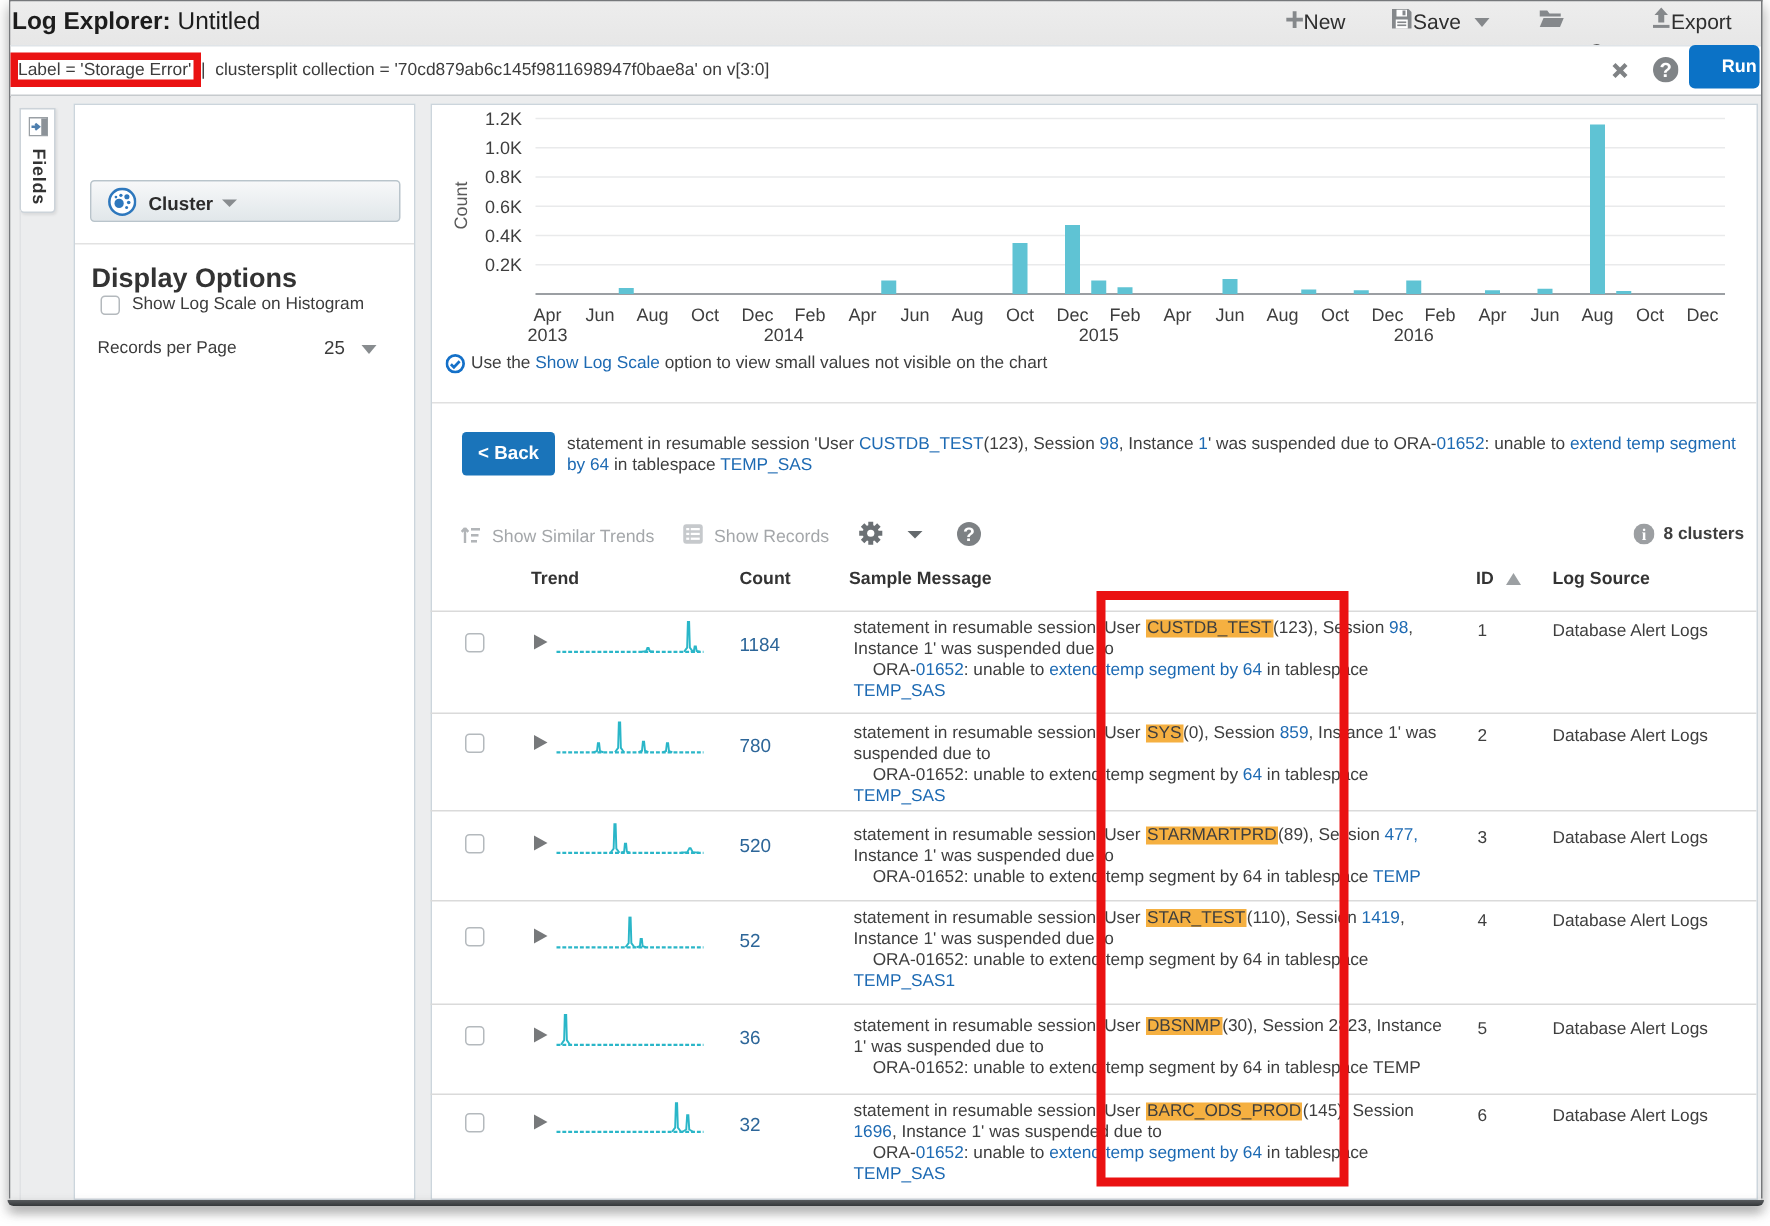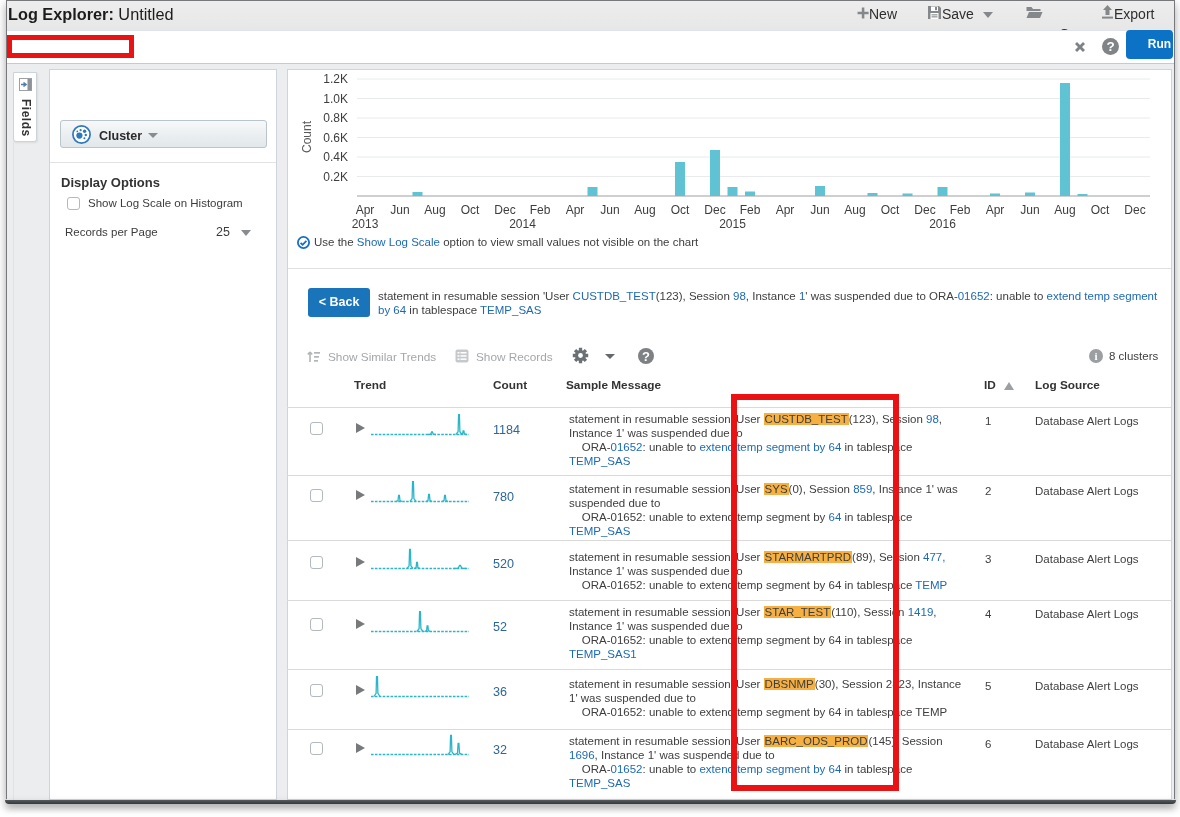--- a/index.html
+++ b/index.html
@@ -13,21 +13,21 @@
 .qtext { position:absolute; left:5px; top:8.5px; font-size:11.6px; color:#3c3c3c; white-space:pre; }
 .content { position:absolute; left:0; top:64px; width:100%; height:735px; background:#ecedee; }
 .panel { position:absolute; background:#fff; border:1px solid #ccd5dc; }
 .runbtn { position:absolute; right:1px; top:-1px; width:47px; height:29px; background:#0b72c6; border-radius:4px; color:#fff; font-size:12px; font-weight:bold; text-align:center; line-height:29px;padding-left:20px; }
 .tbtn { display:inline-block; font-size:14px; color:#2e2e2e; vertical-align:middle; }
 .fieldstab { position:absolute; left:13px; top:72px; width:24px; height:70px; background:#fff; border:1px solid #ccd3d9; border-radius:0 0 3px 3px; box-shadow:1px 1px 2px rgba(0,0,0,0.08); }
 .fieldstxt { position:absolute; left:5px; top:26px; font-size:12px; font-weight:bold; color:#333; writing-mode:vertical-rl; letter-spacing:0.5px; }
 .vhead { position:absolute; left:0; top:0; width:100%; height:37px; border-bottom:1px solid #e2e2e2; }
 .clusterbtn { position:absolute; left:10px; top:50px; width:207px; height:28px; background:linear-gradient(#f7f8f9,#e1e7ea); border:1px solid #b9c4cb; border-radius:3px; }
 .dispsep { position:absolute; left:0; top:92px; width:100%; border-top:1px solid #e2e2e2; }
-.lbl-b { font-size:13px; font-weight:bold; color:#333; }
+.lbl-b { font-size:18px; font-weight:bold; color:#333; }
 .lbl { font-size:11.5px; color:#3c3c3c; }
 .cbx { position:absolute; width:13px; height:13px; border:1px solid #b4b9bd; border-radius:3px; background:#fff; }
 a.lnk { color:#1d6ab3; text-decoration:none;margin-top:28px; }
 .hl { background:#f5b041; padding:0 1px; }
 .msg { position:absolute; font-size:11.5px; line-height:14px; color:#3e3e3e; width:420px; }
 .cnt { position:absolute; left:493px; font-size:12.6px; color:#2d6699; }
 .idc { position:absolute; left:985px; font-size:11.5px; color:#3e3e3e; }
 .src { position:absolute; left:1035px; font-size:11.5px; color:#3e3e3e; }
 .rowline { position:absolute; left:287px; width:884px; border-top:1px solid #dadada; }
 .arrow { position:absolute; left:356px; width:0; height:0; border-left:9px solid #77797b; border-top:5.5px solid transparent; border-bottom:5.5px solid transparent; }
@@ -62,20 +62,21 @@
           </svg>
         <div class="abs tbtn" style="left:1052px;top:5px;margin-top:20px;">Open</div>
         <svg class="abs" style="left:1093px;top:3px;" width="15" height="16" viewBox="0 0 15 16">
             <path d="M7.5 1 L12 6 H9.5 V11 H5.5 V6 H3 Z" fill="#85888b"></path>
             <rect x="2" y="12.6" width="11" height="2" fill="#85888b"></rect>
           </svg>
         <div class="abs tbtn" style="left:1107px;top:5px;">Export</div>
       </div>
     </div>
     <div class="querybar">
+      <div class="qtext">Label = 'Storage Error'&nbsp; | &nbsp;clustersplit collection = '70cd879ab6c145f9811698947f0bae8a' on v[3:0]</div>
       <div id="qicons">
         <svg class="abs" style="left:1065px;top:8px;" width="16" height="16" viewBox="0 0 16 16">
             <path d="M3 5 L5 3 L8 6 L11 3 L13 5 L10 8 L13 11 L11 13 L8 10 L5 13 L3 11 L6 8 Z" fill="#7f8285"></path>
           </svg>
         <svg class="abs" style="left:1095px;top:7px;" width="17" height="17" viewBox="0 0 17 17">
             <circle cx="8.5" cy="8.5" r="8.5" fill="#808487"></circle>
             <text x="8.5" y="13.1" font-size="13.5" font-weight="bold" fill="#fff" text-anchor="middle" font-family="Liberation Sans">?</text>
           </svg>
       </div>
       <div class="runbtn">Run</div>
@@ -209,21 +210,21 @@
         </svg>
 <div class="abs" style="left:317px;top:284px;width:0;height:0;border-top:5.5px solid #64696d;border-left:5px solid transparent;border-right:5px solid transparent;"></div>
 <svg class="abs" style="left:350px;top:278px;" width="16" height="16" viewBox="0 0 16 16">
           <circle cx="8" cy="8" r="8" fill="#7d8184"></circle>
           <text x="8" y="12.6" font-size="13" font-weight="bold" fill="#fff" text-anchor="middle" font-family="Liberation Sans">?</text>
         </svg>
 <svg class="abs" style="left:801px;top:279px;" width="14" height="14" viewBox="0 0 14 14">
           <circle cx="7" cy="7" r="7" fill="#9c9fa2"></circle>
           <text x="7" y="11" font-size="11" font-weight="bold" fill="#fff" text-anchor="middle" font-family="Liberation Serif">i</text>
         </svg>
-<div class="abs" style="left:821px;top:280px;font-size:11.5px;color:#3e3e3e;">8 clusters</div>
+<div class="abs" style="left:821px;top:280px;font-size:11.5px;color:#3e3e3e;font-weight:bold;">8 clusters</div>
 <div class="abs" style="left:66px;top:308px;font-size:11.8px;font-weight:bold;color:#333;">Trend</div>
 <div class="abs" style="left:205px;top:308px;font-size:11.8px;font-weight:bold;color:#333;">Count</div>
 <div class="abs" style="left:278px;top:308px;font-size:11.8px;font-weight:bold;color:#333;">Sample Message</div>
 <div class="abs" style="left:696px;top:308px;font-size:11.8px;font-weight:bold;color:#333;">ID</div>
 <div class="abs" style="left:716px;top:312px;width:0;height:0;border-bottom:8px solid #9ca0a3;border-left:5.5px solid transparent;border-right:5.5px solid transparent;"></div>
 <div class="abs" style="left:747px;top:308px;font-size:11.8px;font-weight:bold;color:#333;">Log Source</div>
 </div>
   </div>
   <div id="tablearea">
 <div class="rowline" style="top:407px;"></div>

